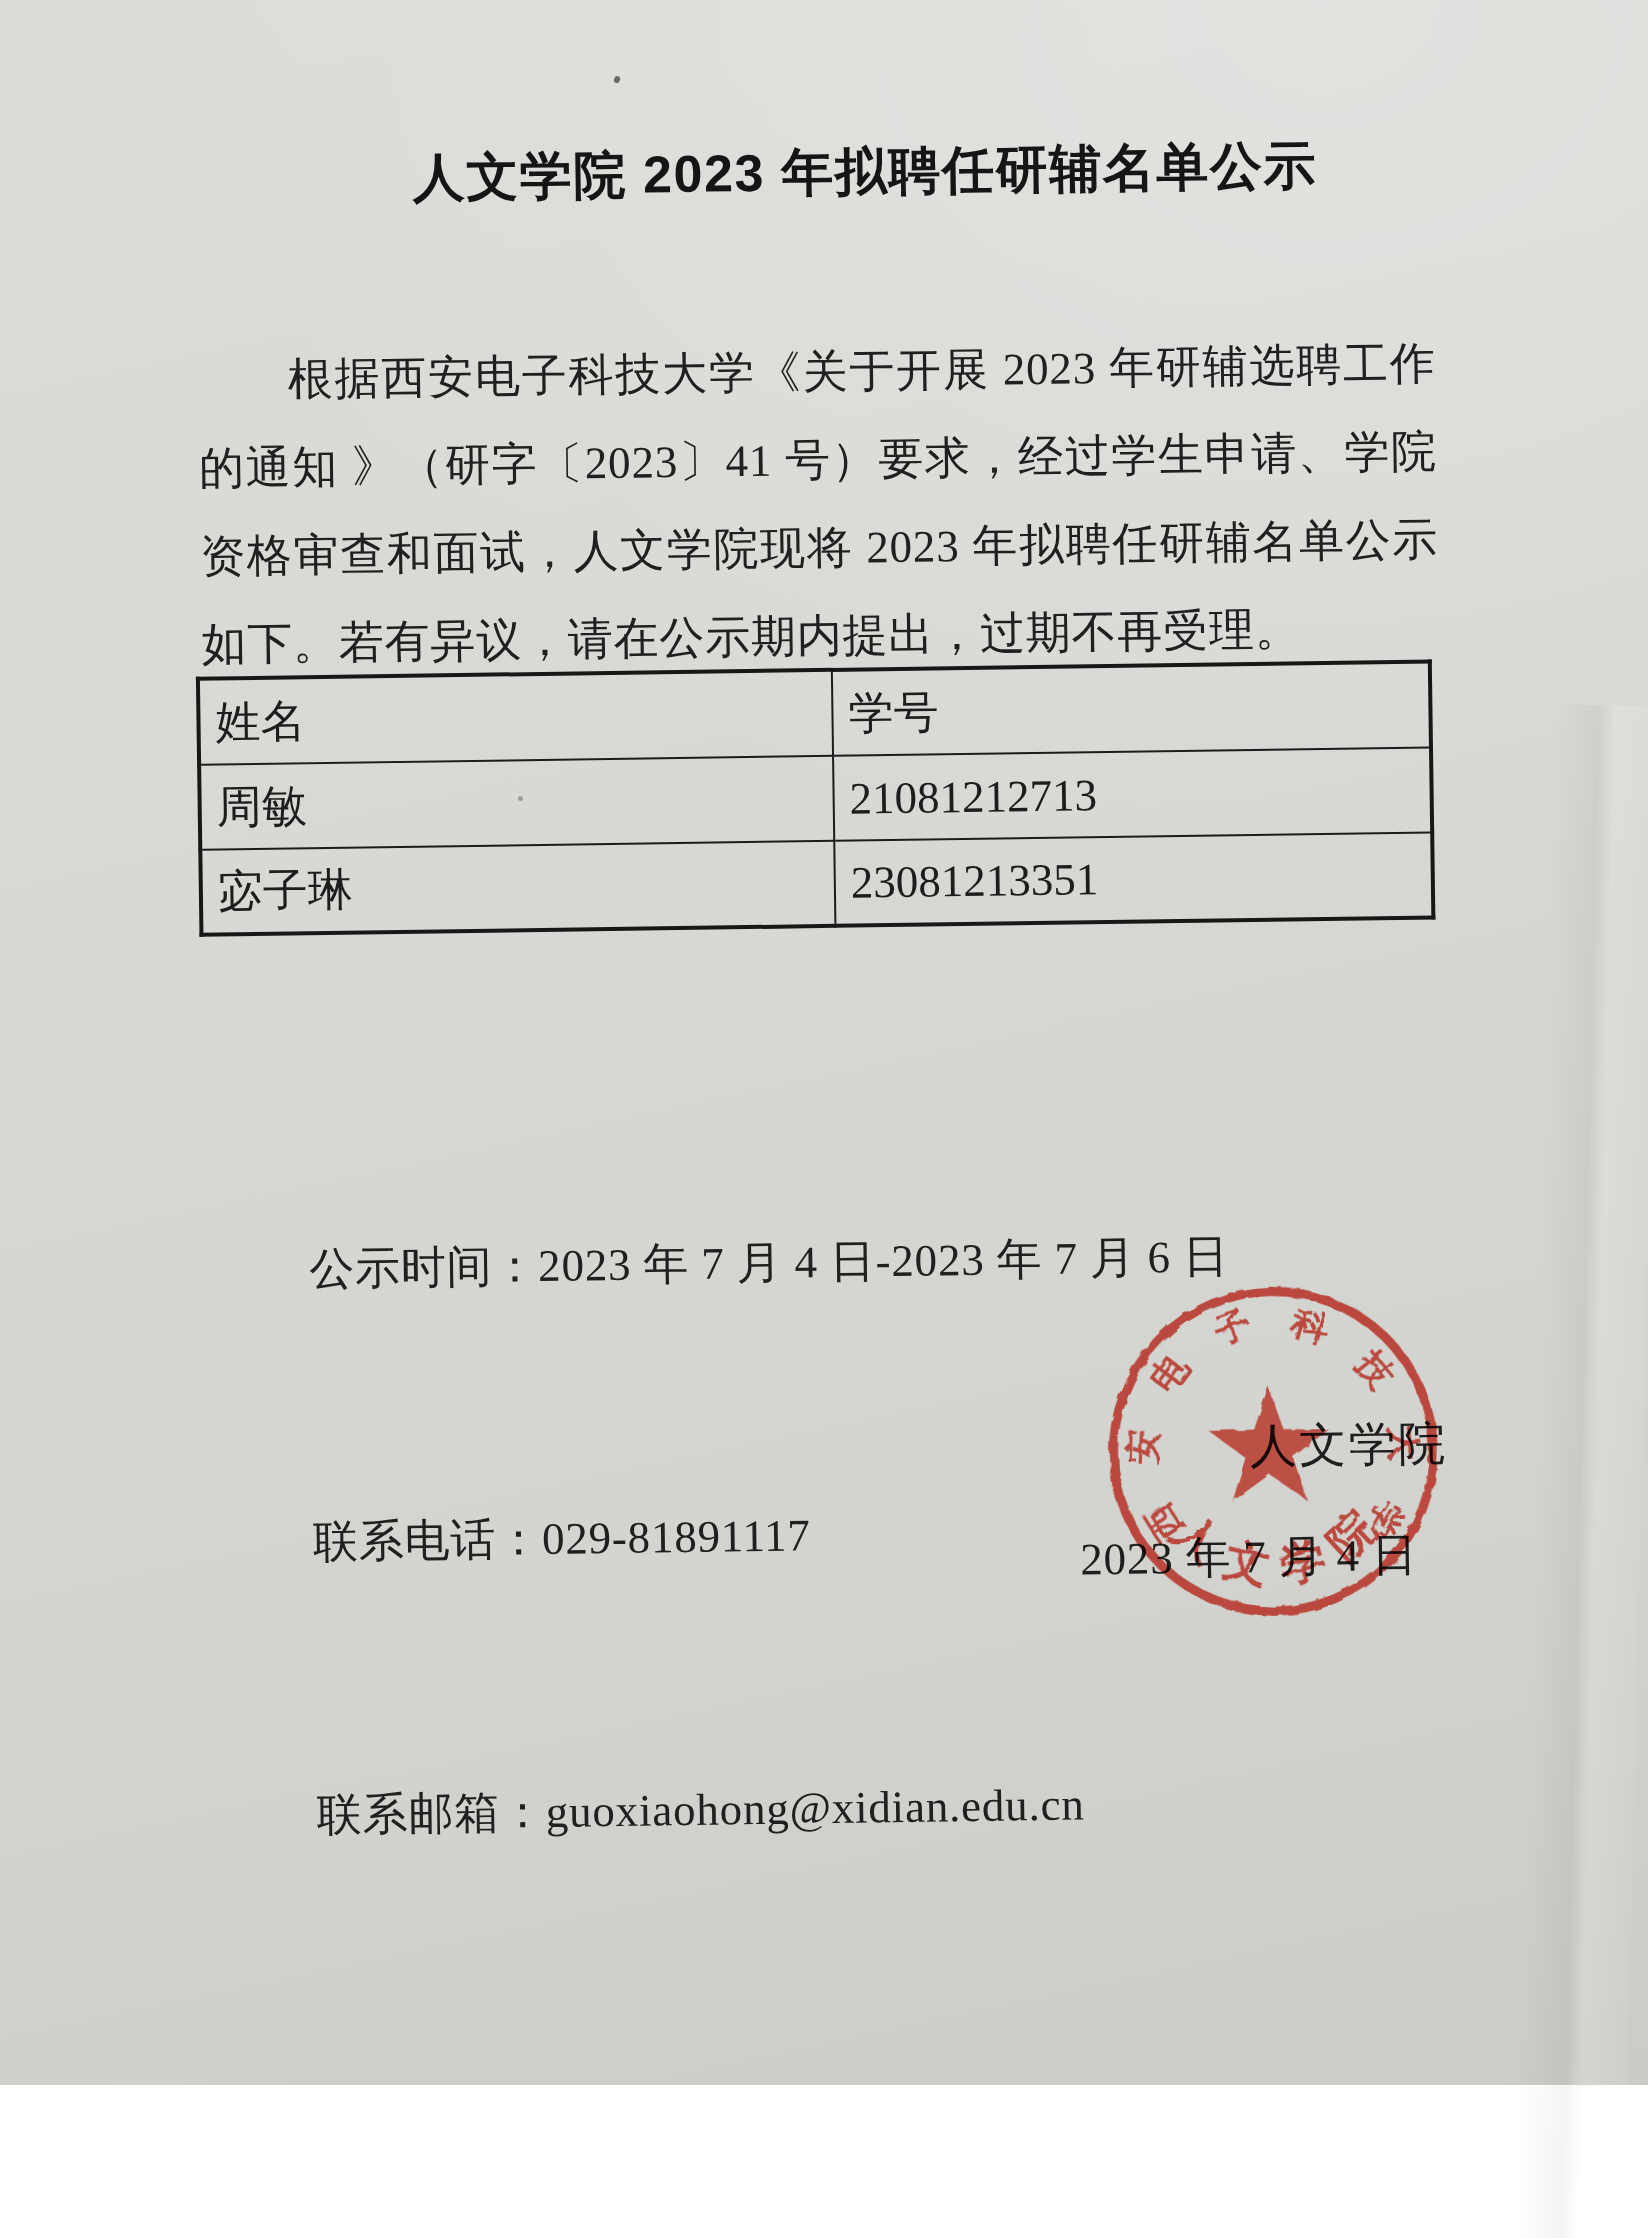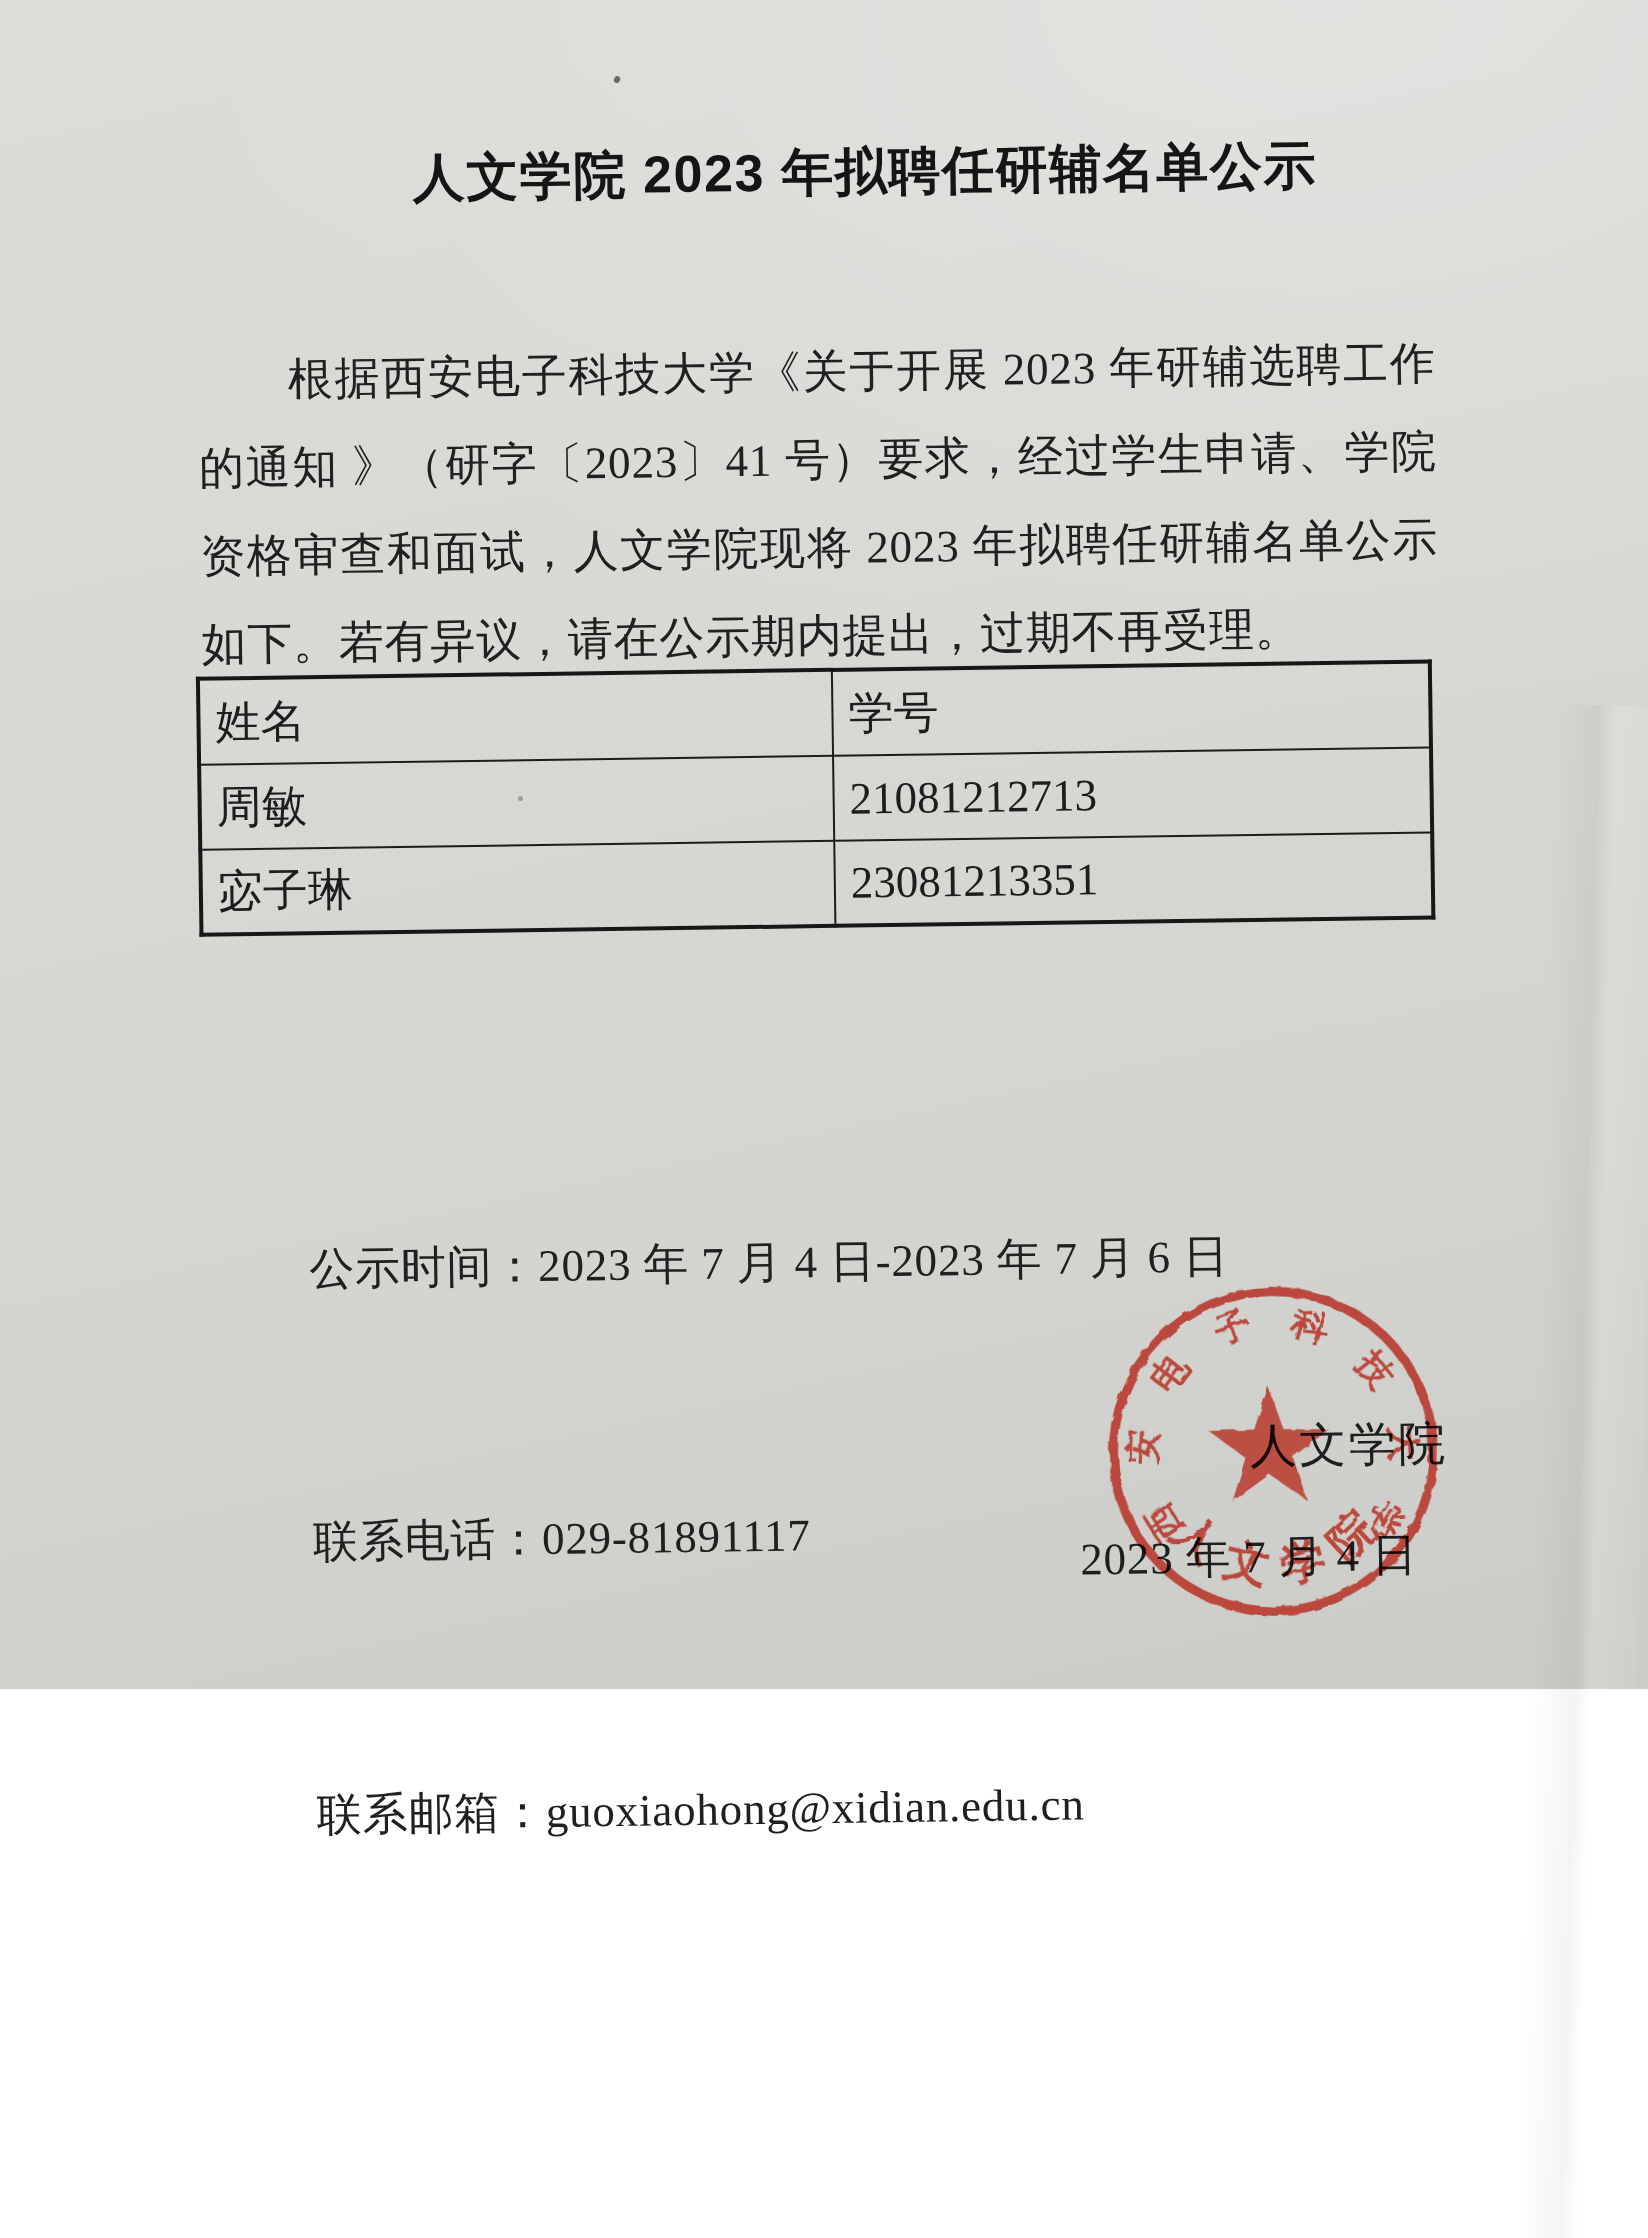--- a/index.html
+++ b/index.html
@@ -3,21 +3,21 @@
 <meta charset="utf-8">
 <style>
   html, body {
     margin: 0; padding: 0;
     width: 1649px; height: 2239px;
     overflow: hidden;
     font-family: "Liberation Serif", "DejaVu Serif", serif;
   }
   .page {
     position: relative;
-    width: 1649px; height: 1689px;
+    width: 1649px; height: 2085px;
     background:
       radial-gradient(130% 80% at 80% 0%, rgba(255,255,255,0.20), rgba(255,255,255,0) 55%),
       linear-gradient(168deg, #dcddd9 0%, #d8d9d5 38%, #d3d4d0 72%, #cbccc7 100%);
     color: #242424;
   }
   
   .crease {
     position: absolute;
     left: 1535px; top: 705px; width: 107px; height: 1534px;
     background: linear-gradient(to right,

